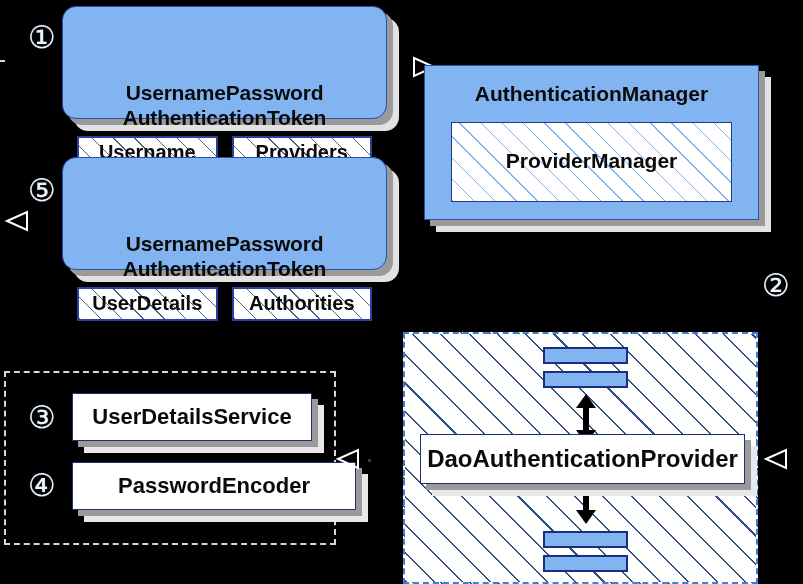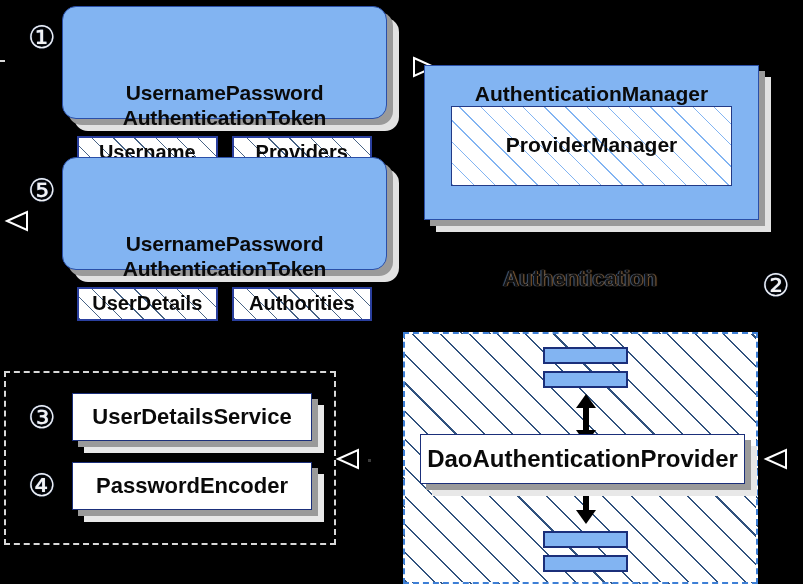--- a/index.html
+++ b/index.html
@@ -59,21 +59,21 @@
     background:#82b4f2;
     border:1px solid #2a4fa8;
     box-sizing:border-box;
     box-shadow:6px 6px 0 0 #9a9a9a, 12px 12px 0 0 #e2e2e2;
   }
   .sq-title{
     color:#0a0a0a;font-weight:bold;font-size:21px;text-align:center;
     padding-top:16px;
   }
   .inner-hatch{
-    margin:0 26px 14px 26px;
+    margin:16px 26px 14px 26px;
     background:
       repeating-linear-gradient(45deg,
         rgba(130,180,242,0.65) 0px, rgba(130,180,242,0.65) 1px,
         #ffffff 1px, #ffffff 15px);
     border:1px solid #233a86;
     color:#0a0a0a;font-weight:bold;font-size:21px;
     text-align:center;
     padding:26px 0 28px 0;
   }
 
@@ -183,32 +183,31 @@
   <svg class="abs arrowhead" style="left:412px;top:56px;" width="24" height="22" viewBox="0 0 24 22">
     <polygon points="2,2 22,11 2,20"></polygon>
   </svg>
 
   <div class="abs sq-card" style="left:424px;top:65px;width:335px;height:155px;">
     <div class="sq-title">AuthenticationManager</div>
     <div class="inner-hatch">ProviderManager</div>
   </div>
 
   <div class="abs free-label" style="left:455px;top:265px;width:250px;">
-    <div>Authentication</div>
   </div>
 
   <div class="abs num" style="left:760px;top:270px;width:32px;text-align:center;">②</div>
 
   <div class="abs dashed-box" style="left:4px;top:371px;width:332px;height:174px;"></div>
 
   <div class="abs num" style="left:26px;top:402px;width:32px;text-align:center;">③</div>
   <div class="abs bar-card" style="left:72px;top:393px;width:240px;height:48px;">UserDetailsService</div>
 
   <div class="abs num" style="left:26px;top:470px;width:32px;text-align:center;">④</div>
-  <div class="abs bar-card" style="left:72px;top:462px;width:240px;height:48px;">PasswordEncoder</div>
+  <div class="abs bar-card" style="left:72px;top:462px;width:284px;height:48px;">PasswordEncoder</div>
 
   <svg class="abs arrowhead" style="left:336px;top:448px;" width="24" height="22" viewBox="0 0 24 22">
     <polygon points="2,11 22,2 22,20"></polygon>
   </svg>
   <div class="abs tiny-dot" style="left:368px;top:459px;width:3px;height:3px;"></div>
 
   <div class="abs hatch-box" style="left:403px;top:332px;width:355px;height:252px;">
 
     <div class="abs mini-bar" style="left:138px;top:13px;width:85px;height:17px;"></div>
     <div class="abs mini-bar" style="left:138px;top:37px;width:85px;height:17px;"></div>

